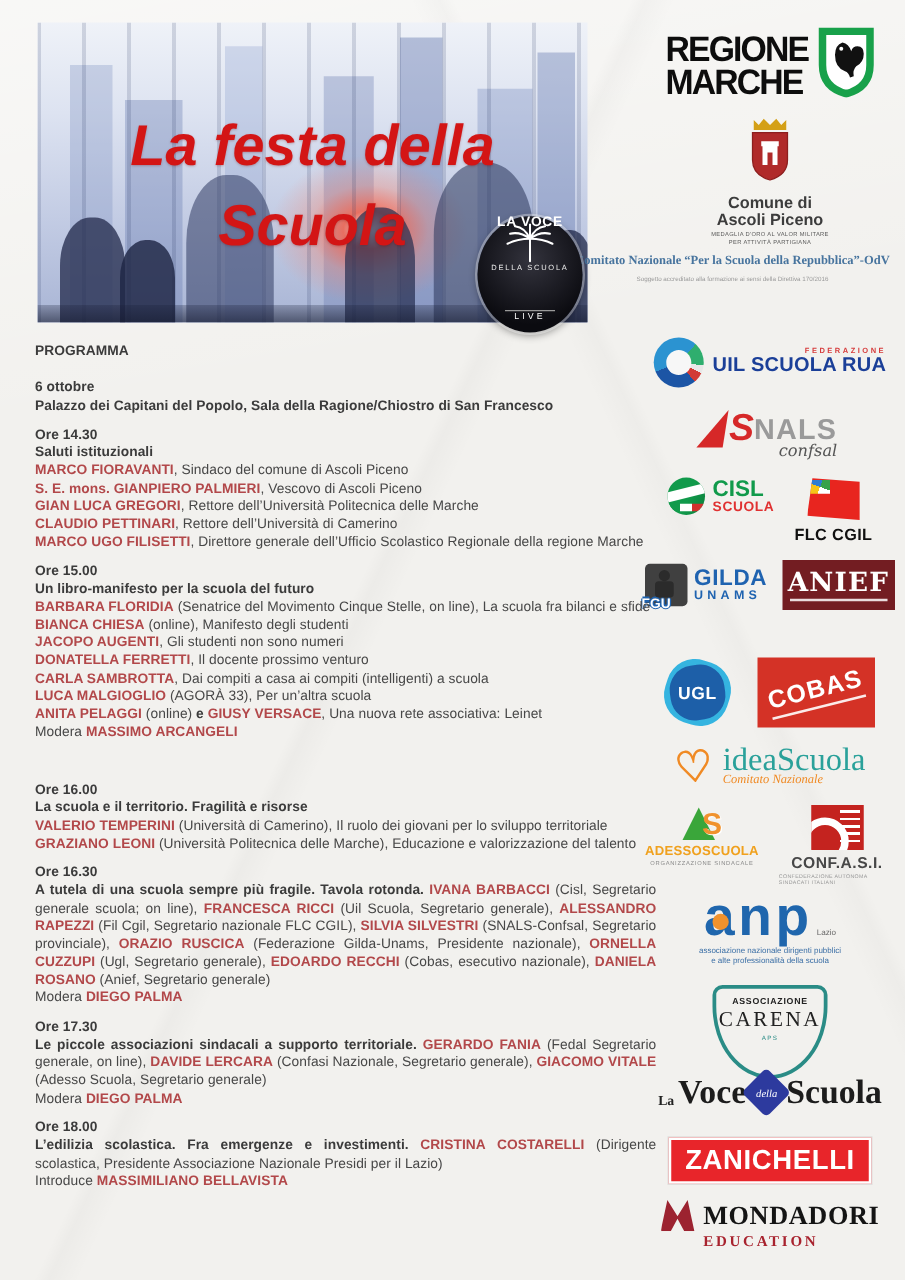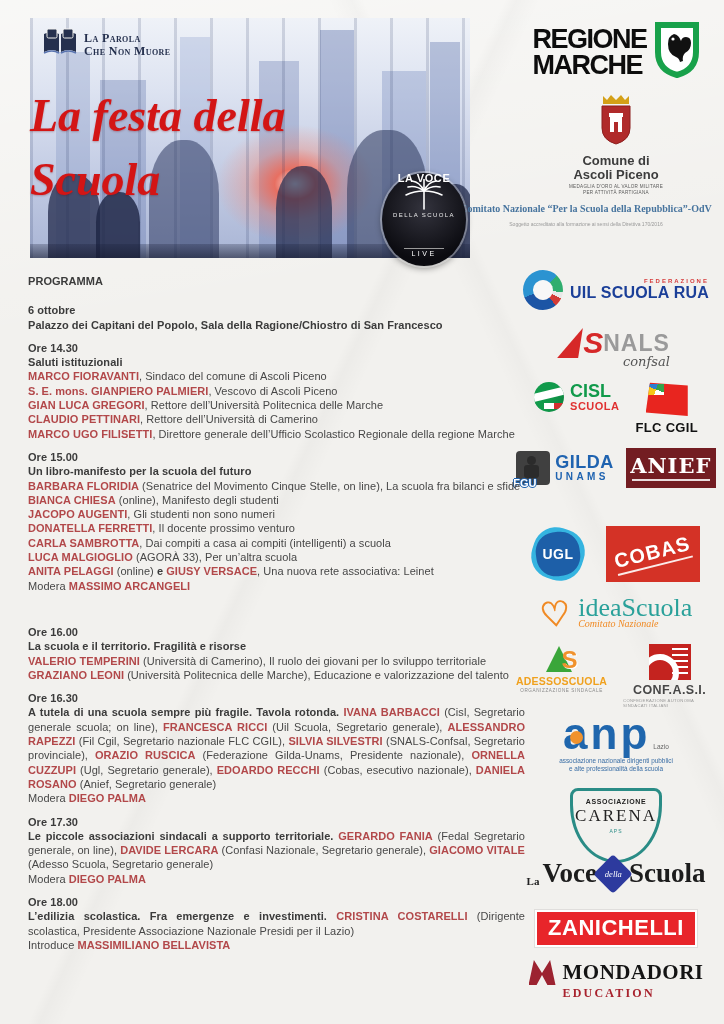--- a/index.html
+++ b/index.html
@@ -15,22 +15,22 @@
   .hero{position:absolute;left:30px;top:18px;width:440px;height:240px;}
   .hero-img{position:absolute;inset:0;overflow:hidden;
     background:linear-gradient(180deg,#eff2f8 0%,#dde3f1 30%,#c3cce4 65%,#a9b5d5 100%);}
   .bld{position:absolute;}
   .mullions{position:absolute;inset:0;
     background:repeating-linear-gradient(90deg,rgba(30,45,90,.16) 0 3px,transparent 3px 36px);}
   .floor{position:absolute;left:0;right:0;bottom:0;height:14px;background:linear-gradient(180deg,rgba(25,30,55,.25),rgba(20,25,45,.6));}
   .sun{position:absolute;left:42%;top:44%;width:160px;height:120px;
     background:radial-gradient(ellipse at center,rgba(255,245,240,.95) 0%,rgba(255,90,60,.75) 18%,rgba(255,120,90,.3) 42%,transparent 70%);}
   .person{position:absolute;bottom:0;border-radius:46% 46% 0 0;}
-  .hero-title{position:absolute;left:0;right:0;top:66px;text-align:left;z-index:3;
-    font-family:Liberation Serif, serif;font-style:italic;font-weight:bold;
+  .hero-title{position:absolute;left:0;right:0;top:66px;text-align:center;z-index:3;
+    font-family:Liberation Sans, sans-serif;font-style:italic;font-weight:bold;
     font-size:46px;line-height:64px;color:#d31515;text-shadow:0 1px 2px rgba(110,0,0,.28);}
   
   .parola{position:absolute;left:12px;top:10px;display:flex;align-items:center;gap:6px;z-index:4;}
   .parola-text{font-family:"Liberation Serif",serif;font-variant:small-caps;font-weight:bold;
     font-size:12px;line-height:13px;color:#25304e;letter-spacing:.4px;}
   
   .voce-badge{position:absolute;right:4px;bottom:-8px;width:84px;height:84px;border-radius:50%;z-index:5;
     background:radial-gradient(circle at 50% 38%,#33333d 0%,#0b0b10 72%);
     box-shadow:0 0 0 2px rgba(255,255,255,.35),0 2px 7px rgba(0,0,0,.45);
     display:flex;flex-direction:column;align-items:center;justify-content:flex-end;
@@ -185,35 +185,20 @@
       <div class="person" style="left:27%;width:70px;height:118px;background:rgba(48,58,98,.55)"></div>
       <div class="person" style="left:56%;width:56px;height:92px;background:rgba(35,44,78,.70)"></div>
       <div class="person" style="left:72%;width:80px;height:128px;background:rgba(42,52,90,.55)"></div>
       <div class="person" style="left:92%;width:40px;height:74px;background:rgba(32,40,72,.75)"></div>
       <div class="floor"></div>
     </div>
     <div class="hero-title">
       <div>La festa della</div>
       <div>Scuola</div>
     </div>
-    <div class="parola">
-      <span>
-        <svg width="36" height="30" viewBox="0 0 36 30">
-          <path d="M2 6 Q10 2 17 6 L17 24 Q10 20 2 24 Z" fill="#25304e"></path>
-          <path d="M34 6 Q26 2 19 6 L19 24 Q26 20 34 24 Z" fill="#25304e"></path>
-          <rect x="5" y="1" width="10" height="9" rx="1.5" fill="#25304e" stroke="#f2f1ee" stroke-width="1"></rect>
-          <rect x="21" y="1" width="10" height="9" rx="1.5" fill="#25304e" stroke="#f2f1ee" stroke-width="1"></rect>
-          <path d="M2 25 Q10 21 17 25 M19 25 Q26 21 34 25" stroke="#5a74b0" stroke-width="1.6" fill="none"></path>
-        </svg>
-      </span>
-      <span class="parola-text">
-        <span>La Parola</span><br>
-        <span>Che Non Muore</span>
-      </span>
-    </div>
     <div class="voce-badge">
       <svg width="44" height="34" viewBox="0 0 44 34">
         <g stroke="#fff" stroke-width="1.6" fill="none" stroke-linecap="round">
           <path d="M22 30 L22 12"></path>
           <path d="M22 12 Q14 6 6 8"></path>
             <path d="M22 12 Q30 6 38 8"></path>
           <path d="M22 12 Q18 3 10 2"></path>
             <path d="M22 12 Q26 3 34 2"></path>
           <path d="M22 12 Q22 2 22 0"></path>
           <path d="M22 12 Q12 12 4 16"></path>

